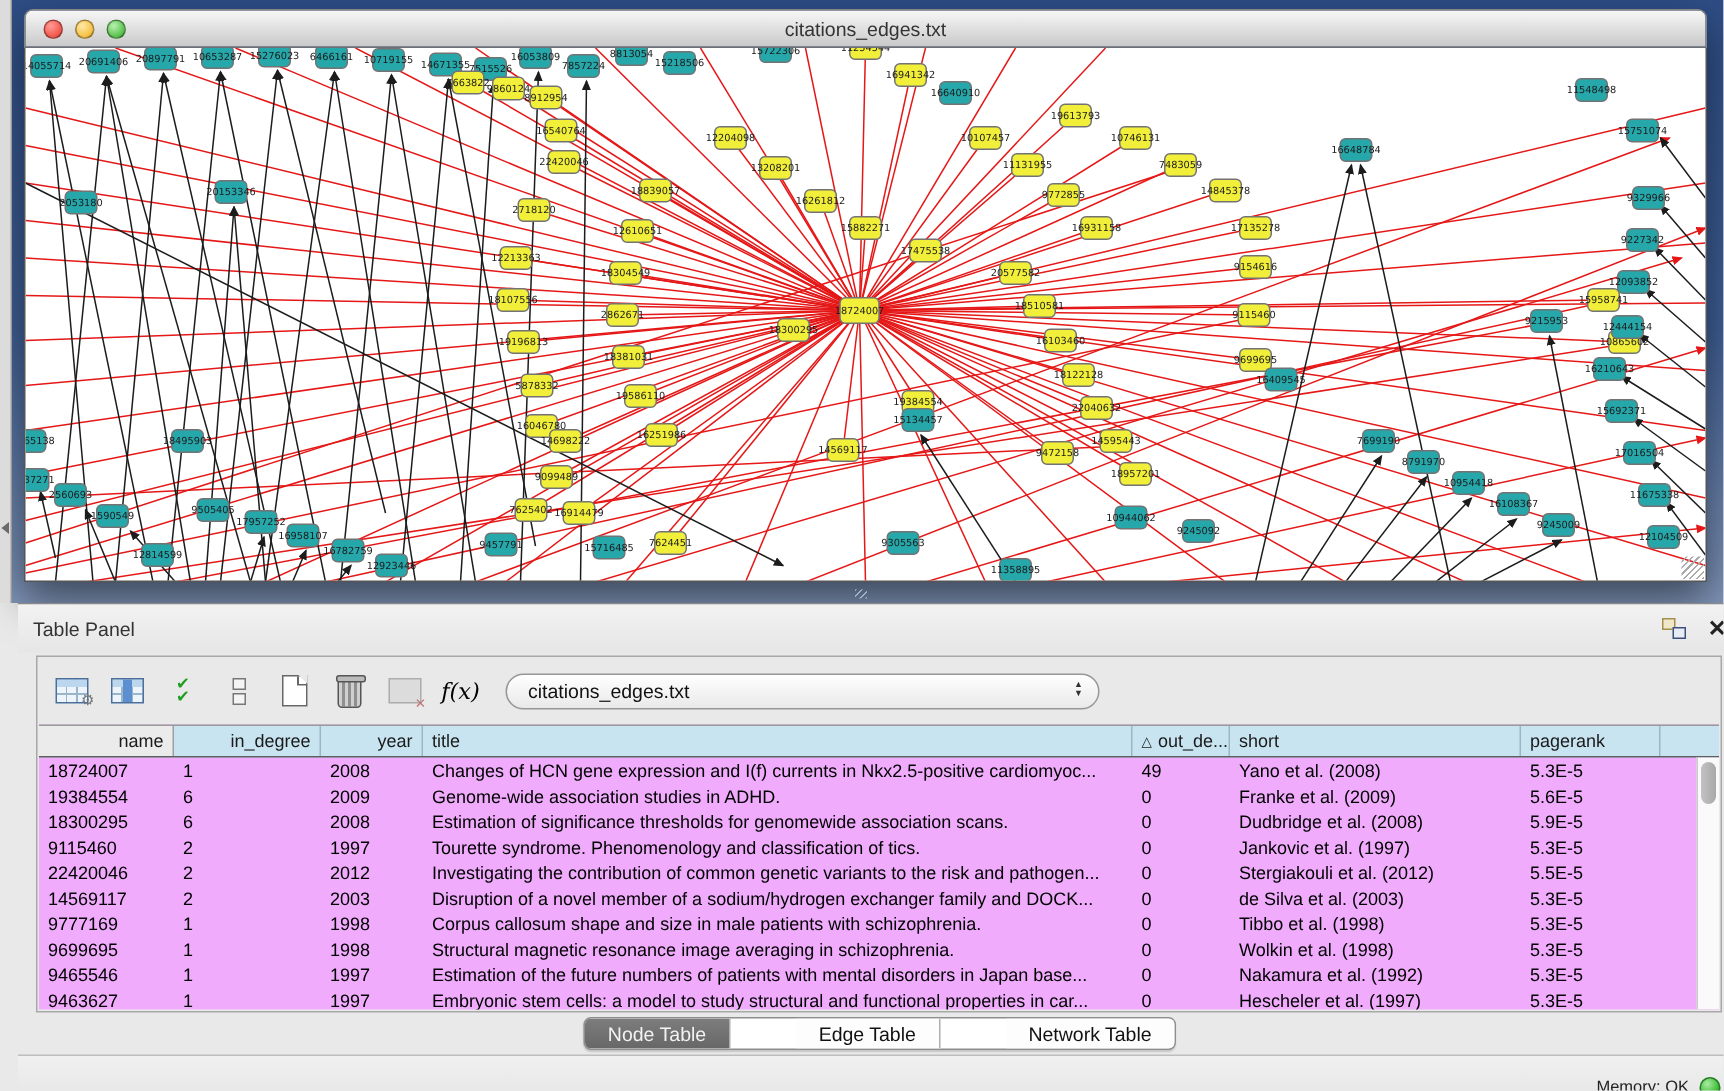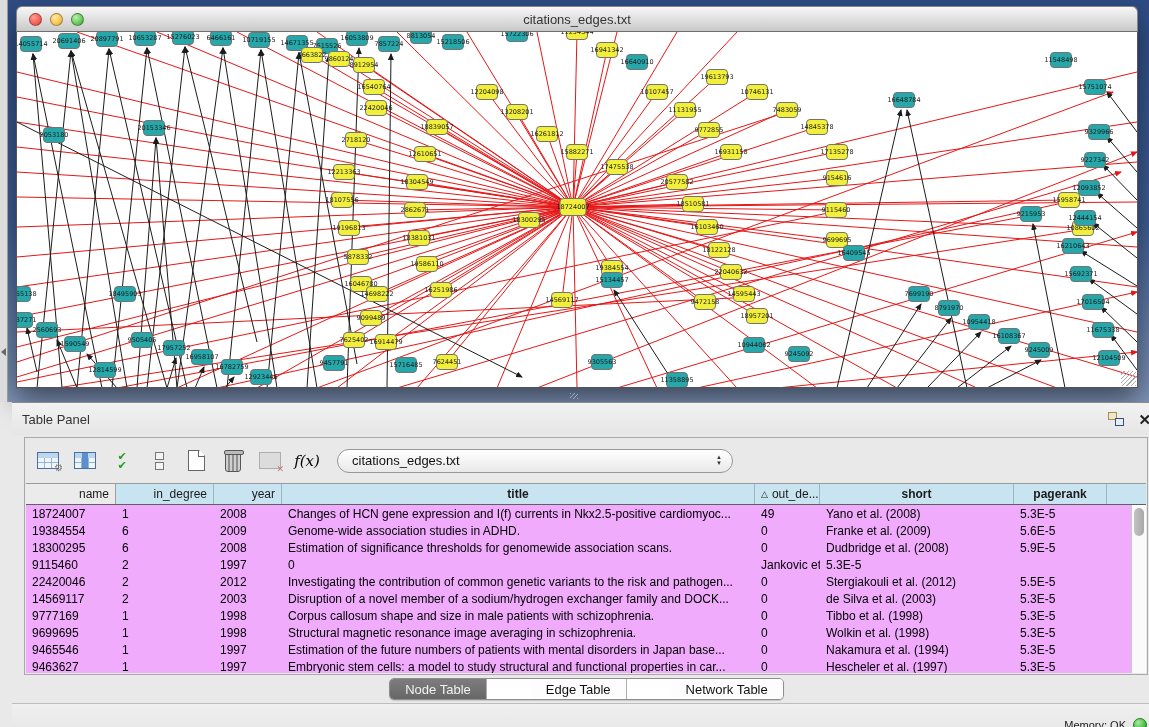--- a/index.html
+++ b/index.html
@@ -86,21 +86,21 @@
 
   .table-area { position:absolute; left:1px; top:45px; right:1px; bottom:1px;
     background:#f0abfc; overflow:hidden; border-top:1px solid #9a9a9a; }
   .thead { display:grid; height:21px; background:#c9e4f1;
     border-bottom:1px solid #5f5f5f; }
   .th { font-size:12px; color:#1a1a1a; display:flex; align-items:center;
     padding:0 6px; border-right:1px solid #9db6c2; cursor:pointer; white-space:nowrap; overflow:hidden; }
   .th.first { background:#ebebeb; border-right:1px solid #9f9f9f; }
   .th .sort { margin-right:4px; font-size:9px; }
   .th.al-right { justify-content:flex-end; }
-  .th.al-center { justify-content:center;font-weight:bold; }
+  .th.al-center { justify-content:flex-start; }
   .tbody .tr { display:grid; height:17px; cursor:default; }
   .td { font-size:12px; color:#000; padding:0 6px; white-space:nowrap; overflow:hidden;
     display:flex; align-items:center; }
   .vscroll { position:absolute; right:0; top:21px; bottom:0; width:15px;
     background:#fafafa; border-left:1px solid #c9c9c9; }
   .vthumb { position:absolute; left:2px; top:3px; width:10px; height:28px;
     background:linear-gradient(90deg,#c2c2c2,#a8a8a8); border-radius:6px; }
 
   .tabbar { position:absolute; left:0; top:272px; width:100%; height:28px;
     display:flex; align-items:center; justify-content:center; }
@@ -855,20 +855,21 @@
               <div class="td">2008</div>
               <div class="td">Estimation of significance thresholds for genomewide association scans.</div>
               <div class="td">0</div>
               <div class="td">Dudbridge et al. (2008)</div>
               <div class="td">5.9E-5</div>
             </div>
             <div class="tr" style="grid-template-columns: 90px 98px 68px 473px 65px 194px 93px 1fr;">
               <div class="td">9115460</div>
               <div class="td">2</div>
               <div class="td">1997</div>
+              <div class="td">Tourette syndrome. Phenomenology and classification of tics.</div>
               <div class="td">0</div>
               <div class="td">Jankovic et al. (1997)</div>
               <div class="td">5.3E-5</div>
             </div>
             <div class="tr" style="grid-template-columns: 90px 98px 68px 473px 65px 194px 93px 1fr;">
               <div class="td">22420046</div>
               <div class="td">2</div>
               <div class="td">2012</div>
               <div class="td">Investigating the contribution of common genetic variants to the risk and pathogen...</div>
               <div class="td">0</div>
@@ -901,21 +902,21 @@
               <div class="td">0</div>
               <div class="td">Wolkin et al. (1998)</div>
               <div class="td">5.3E-5</div>
             </div>
             <div class="tr" style="grid-template-columns: 90px 98px 68px 473px 65px 194px 93px 1fr;">
               <div class="td">9465546</div>
               <div class="td">1</div>
               <div class="td">1997</div>
               <div class="td">Estimation of the future numbers of patients with mental disorders in Japan base...</div>
               <div class="td">0</div>
-              <div class="td">Nakamura et al. (1994)</div>
+              <div class="td">Nakamura et al. (1992)</div>
               <div class="td">5.3E-5</div>
             </div>
             <div class="tr" style="grid-template-columns: 90px 98px 68px 473px 65px 194px 93px 1fr;">
               <div class="td">9463627</div>
               <div class="td">1</div>
               <div class="td">1997</div>
               <div class="td">Embryonic stem cells: a model to study structural and functional properties in car...</div>
               <div class="td">0</div>
               <div class="td">Hescheler et al. (1997)</div>
               <div class="td">5.3E-5</div>

